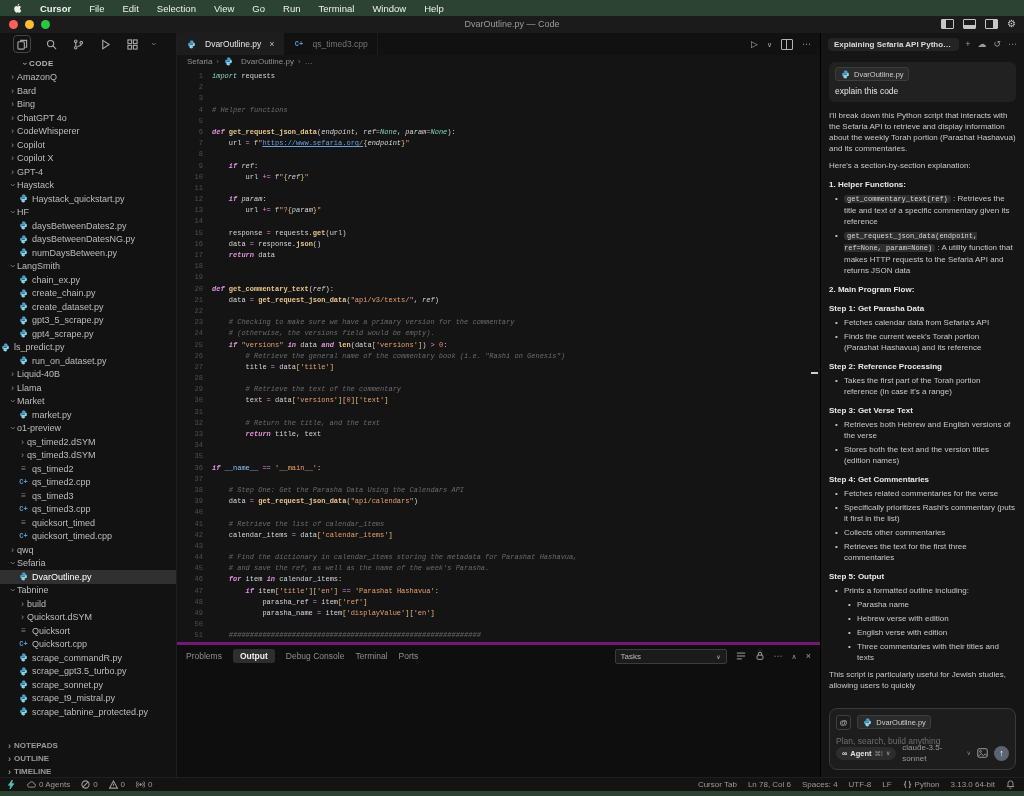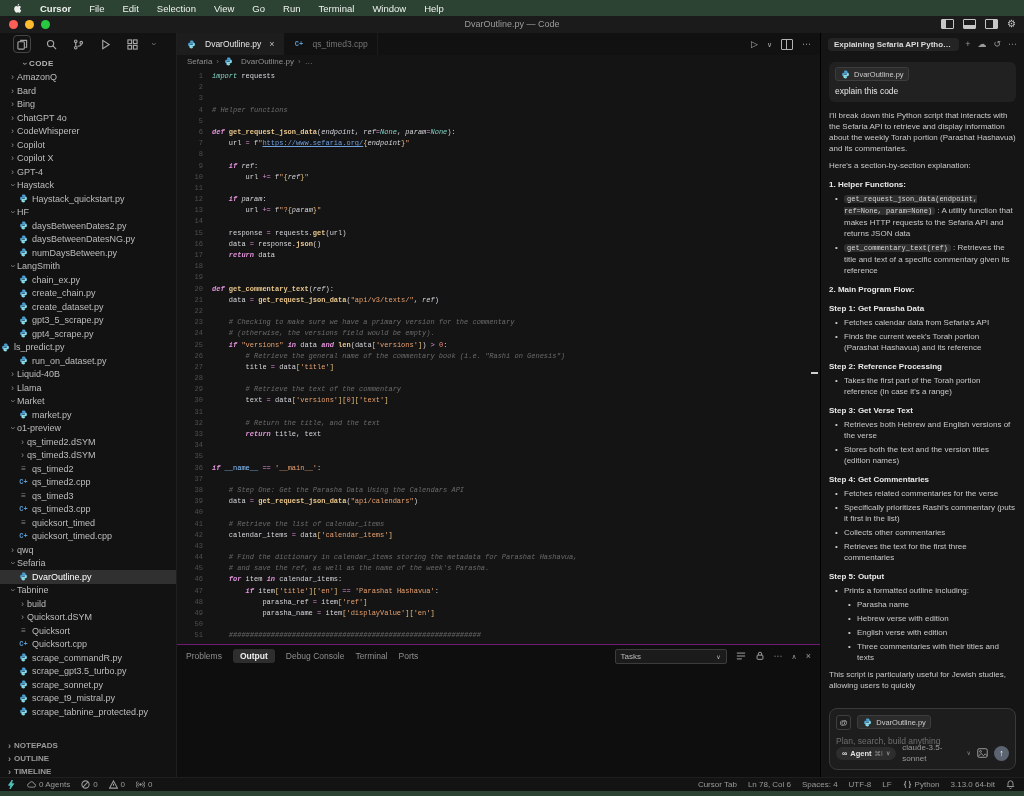--- a/index.html
+++ b/index.html
@@ -73,21 +73,21 @@
   .tk-op{color:#e394dc;}
   .tk-p{color:#d6d6dd;}
   .tk-str{color:#e8a16f;}
   .tk-url{color:#6f9fdf;text-decoration:underline;}
   .tk-br{color:#e5c07b;}
   .tk-cm{color:#6b6b6b;font-style:italic;}
   .tk-num{color:#f28779;}
   .tk-sp{color:#87c3ff;}
   .ruler-dash{position:absolute;right:2px;width:7px;height:2px;background:#cfcfcf;}
   
-  .panel{position:absolute;left:0;right:0;bottom:0;height:133px;background:#0e0e0e;border-top:1px solid #701a75;}
+  .panel{position:absolute;left:0;right:0;bottom:0;height:133px;background:#0e0e0e;border-top:3px solid #701a75;}
   .phead{height:22px;display:flex;align-items:center;gap:11px;padding:0 9px;font-size:8.5px;color:#8f8f8f;}
   .ptab{padding:2px 0;}
   .ptab.active{background:#2e2e2e;color:#ededed;border-radius:3px;padding:2px 7px;font-weight:bold;}
   .pacts{margin-left:auto;display:flex;align-items:center;gap:9px;color:#9f9f9f;}
   .tasksel{width:100px;height:13px;border:1px solid #3c3c3c;background:#1b1b1b;color:#bbb;font-size:8px;
     display:flex;align-items:center;justify-content:space-between;padding:0 5px;border-radius:2px;}
   .pico svg{width:10px;height:10px;stroke:#9f9f9f;fill:none;stroke-width:1.2;display:block;}
   
   .chathead{height:22px;display:flex;align-items:center;gap:6px;padding:0 7px;}
   .chattab{background:#242424;border-radius:4px;padding:2px 6px;font-size:8px;font-weight:bold;color:#dcdcdc;
@@ -816,22 +816,22 @@
                   </svg>
                 </span>
               <span>DvarOutline.py</span>
             </span>
             <div class="usermsg">explain this code</div>
           </div>
           <div id="chat-blocks">
               <div class="cb-p">I'll break down this Python script that interacts with the Sefaria API to retrieve and display information about the weekly Torah portion (Parashat Hashavua) and its commentaries.</div>
               <div class="cb-p">Here's a section-by-section explanation:</div>
               <div class="cb-h">1. Helper Functions:</div>
+              <div class="cb-b"><span class="cb-code">get_commentary_text(ref)</span> : Retrieves the title and text of a specific commentary given its reference</div>
               <div class="cb-b"><span class="cb-code">get_request_json_data(endpoint, ref=None, param=None)</span> : A utility function that makes HTTP requests to the Sefaria API and returns JSON data</div>
-              <div class="cb-b"><span class="cb-code">get_commentary_text(ref)</span> : Retrieves the title and text of a specific commentary given its reference</div>
               <div class="cb-h">2. Main Program Flow:</div>
               <div class="cb-h">Step 1: Get Parasha Data</div>
               <div class="cb-b">Fetches calendar data from Sefaria's API</div>
               <div class="cb-b">Finds the current week's Torah portion (Parashat Hashavua) and its reference</div>
               <div class="cb-h">Step 2: Reference Processing</div>
               <div class="cb-b">Takes the first part of the Torah portion reference (in case it's a range)</div>
               <div class="cb-h">Step 3: Get Verse Text</div>
               <div class="cb-b">Retrieves both Hebrew and English versions of the verse</div>
               <div class="cb-b">Stores both the text and the version titles (edition names)</div>
               <div class="cb-h">Step 4: Get Commentaries</div>

